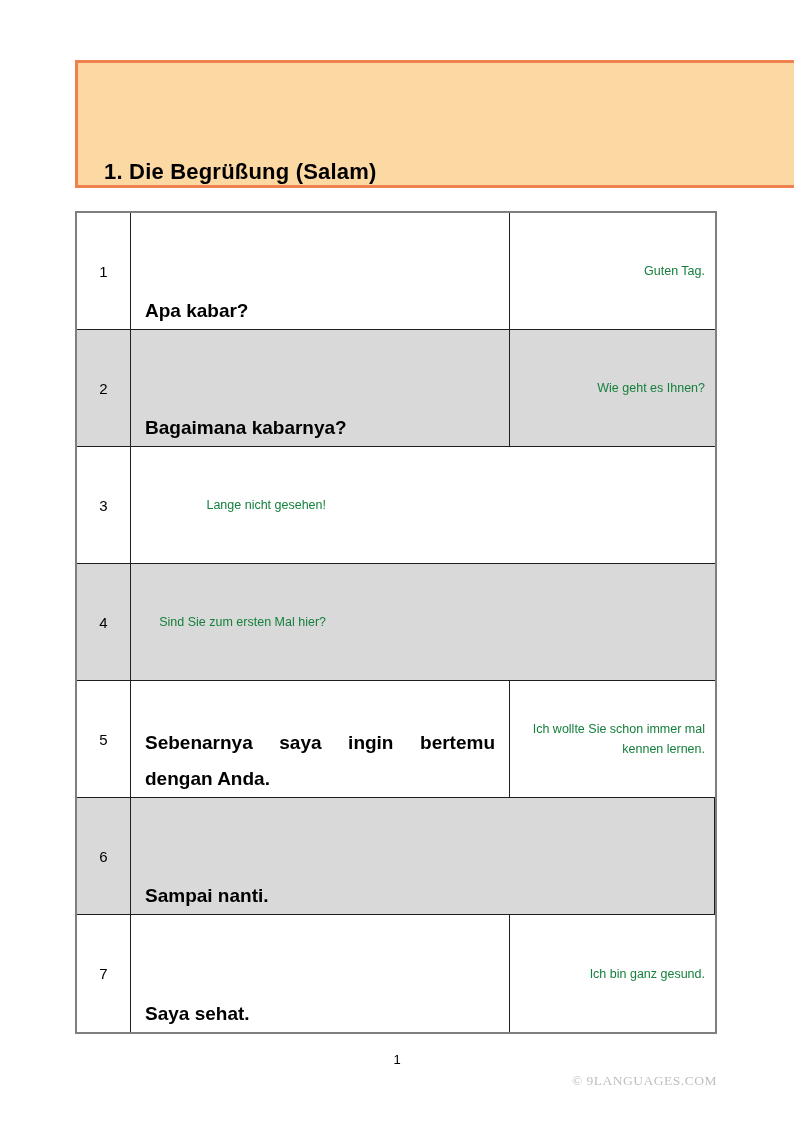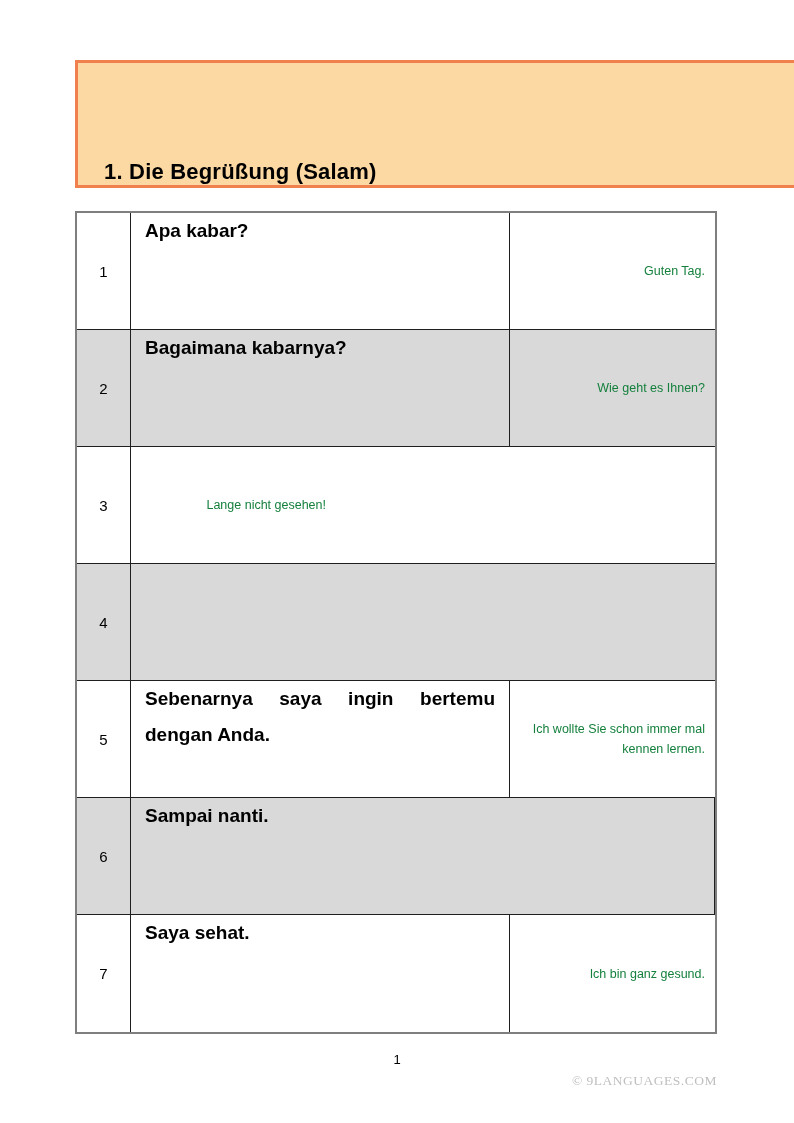--- a/index.html
+++ b/index.html
@@ -55,21 +55,21 @@
   .t-row.shaded{background:var(--row-shade);}
   .cell-num{
     width:54px;
     border-right:1px solid var(--table-inner-border);
     display:flex;align-items:center;justify-content:center;
     font-size:15px;
   }
   .cell-ind{
     flex:1;
     border-right:1px solid var(--table-inner-border);
-    display:flex;align-items:flex-start;
+    display:flex;align-items:flex-end;
     padding:0 14px;
   }
   .cell-ind span{
     display:block;width:100%;
     font-size:19px;font-weight:bold;
     text-align:justify;
     line-height:1.9;
   }
   .cell-de{
     width:205px;
@@ -134,20 +134,23 @@
 
     <div class="t-row">
       <div class="cell-num">3</div>
       <div class="cell-de">
         <span>Lange nicht gesehen!</span>
       </div>
     </div>
 
     <div class="t-row shaded">
       <div class="cell-num">4</div>
+      <div class="cell-de">
+        <span>Sind Sie zum ersten Mal hier?</span>
+      </div>
     </div>
 
     <div class="t-row">
       <div class="cell-num">5</div>
       <div class="cell-ind">
         <span>Sebenarnya saya ingin bertemu dengan Anda.</span>
       </div>
       <div class="cell-de">
         <span>Ich wollte Sie schon immer mal kennen lernen.</span>
       </div>

